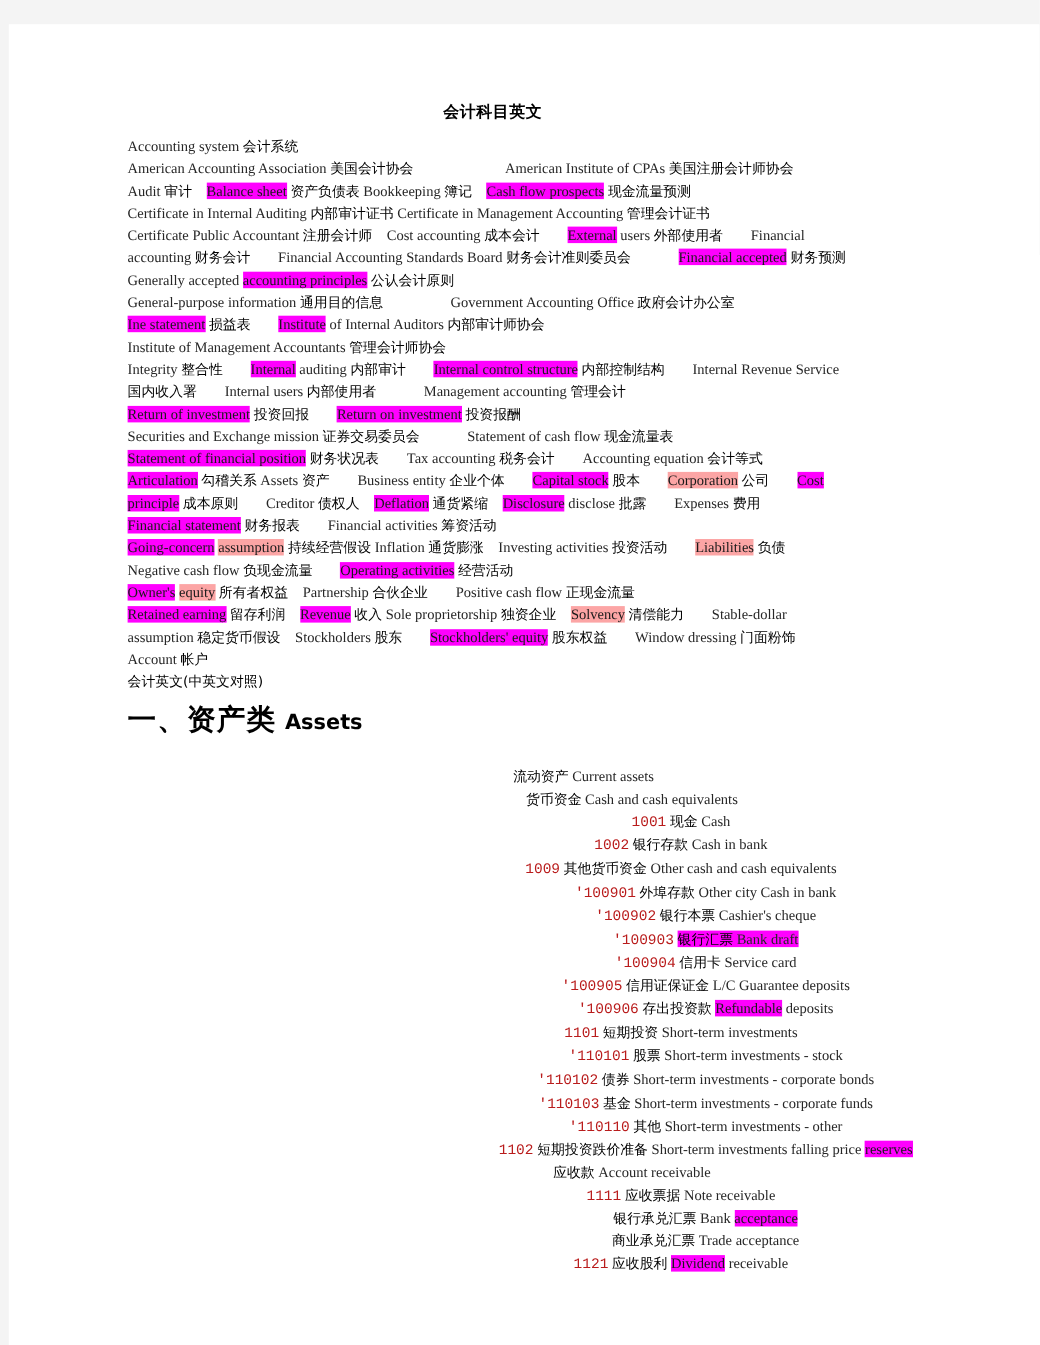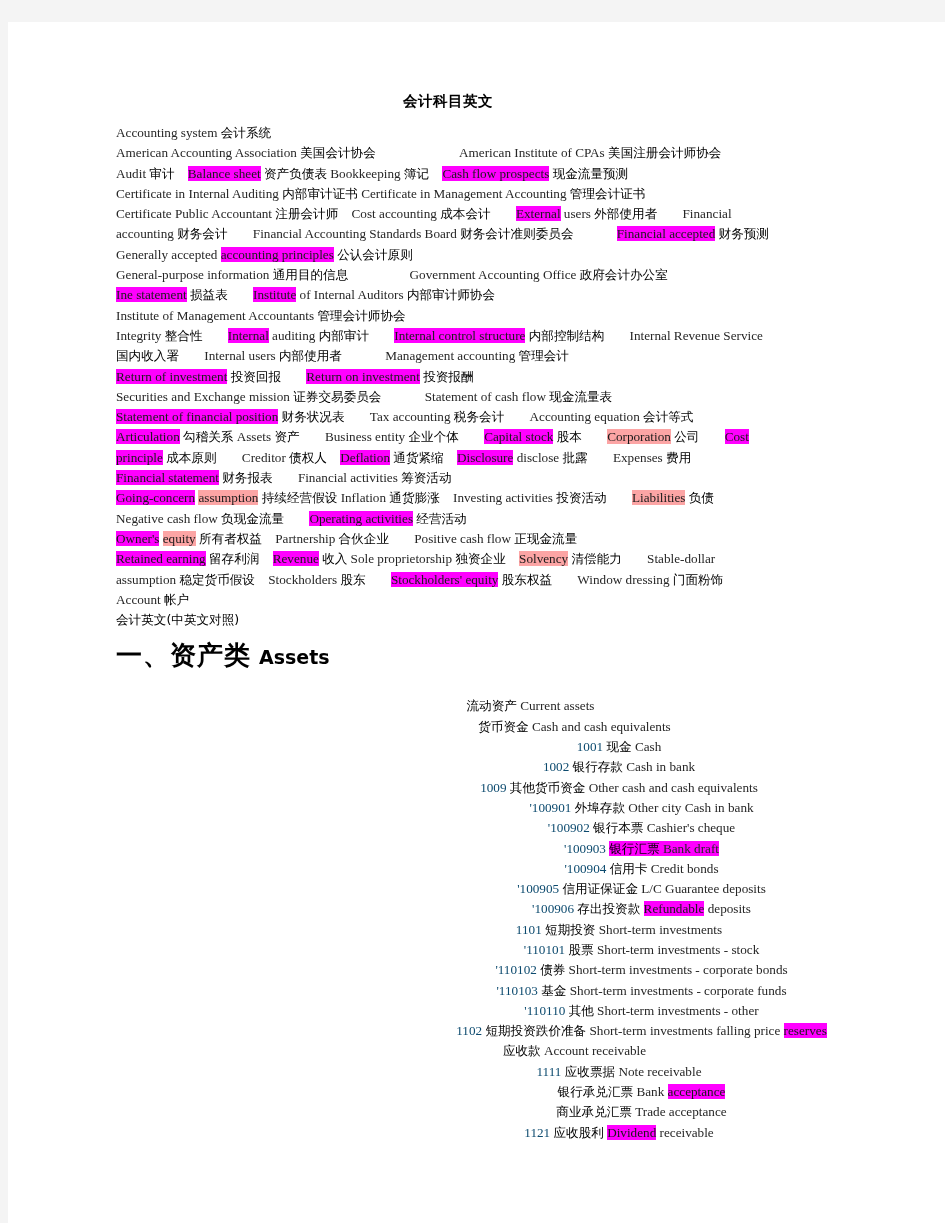--- a/index.html
+++ b/index.html
@@ -99,22 +99,22 @@
     font-size: 13.2px;
     line-height: 20.3px;
     white-space: nowrap;
     padding-left: 108px;
   }
   .ind0  { padding-left: 108px; }
   .ind1  { padding-left: 196px; }
   .ind2  { padding-left: 285px; }
   .ind3  { padding-left: 330px; }
   .code {
-    font-family: Liberation Serif, serif;
-    color: #0c4a6e;
+    font-family: Liberation Mono, monospace;
+    color: #b91c1c;
   }
 </style>
 </head>
 <body>
 
 <div class="page">
   <div class="content">
 
     <div class="doc-title">会计科目英文</div>
 
@@ -152,21 +152,21 @@
 
     <div class="acct-list" id="acctlist">
         <div class="acct ind0"><span><span class="cn">流动资产</span> <span class="en">Current  assets</span></span></div>
         <div class="acct ind1"><span><span class="cn">货币资金</span> <span class="en">Cash  and  cash  equivalents</span></span></div>
         <div class="acct ind2"><span class="code">1001</span> <span><span class="cn">现金</span> <span class="en">Cash</span></span></div>
         <div class="acct ind2"><span class="code">1002</span> <span><span class="cn">银行存款</span> <span class="en">Cash  in  bank</span></span></div>
         <div class="acct ind2"><span class="code">1009</span> <span><span class="cn">其他货币资金</span> <span class="en">Other  cash  and  cash  equivalents</span></span></div>
         <div class="acct ind3"><span class="code">'100901</span> <span><span class="cn">外埠存款</span> <span class="en">Other  city  Cash  in  bank</span></span></div>
         <div class="acct ind3"><span class="code">'100902</span> <span><span class="cn">银行本票</span> <span class="en">Cashier's  cheque</span></span></div>
         <div class="acct ind3"><span class="code">'100903</span> <span class="hl-pink"><span class="cn">银行汇票</span> <span class="en">Bank  draft</span></span></div>
-        <div class="acct ind3"><span class="code">'100904</span> <span><span class="cn">信用卡</span> <span class="en">Credit  bonds</span></span></div>
+        <div class="acct ind3"><span class="code">'100904</span> <span><span class="cn">信用卡</span> <span class="en">Service  card</span></span></div>
         <div class="acct ind3"><span class="code">'100905</span> <span><span class="cn">信用证保证金</span> <span class="en">L/C  Guarantee  deposits</span></span></div>
         <div class="acct ind3"><span class="code">'100906</span> <span><span class="cn">存出投资款</span> <span class="en hl-pink">Refundable</span></span> <span class="en">deposits</span></div>
         <div class="acct ind2"><span class="code">1101</span> <span><span class="cn">短期投资</span> <span class="en">Short-term  investments</span></span></div>
         <div class="acct ind3"><span class="code">'110101</span> <span><span class="cn">股票</span> <span class="en">Short-term  investments  -  stock</span></span></div>
         <div class="acct ind3"><span class="code">'110102</span> <span><span class="cn">债券</span> <span class="en">Short-term  investments  -  corporate  bonds</span></span></div>
         <div class="acct ind3"><span class="code">'110103</span> <span><span class="cn">基金</span> <span class="en">Short-term  investments  -  corporate  funds</span></span></div>
         <div class="acct ind3"><span class="code">'110110</span> <span><span class="cn">其他</span> <span class="en">Short-term  investments  -  other</span></span></div>
         <div class="acct ind3"><span class="code">1102</span> <span><span class="cn">短期投资跌价准备</span> <span class="en">Short-term  investments  falling  price</span></span> <span class="en hl-pink">reserves</span></div>
         <div class="acct ind1"><span><span class="cn">应收款</span> <span class="en">Account  receivable</span></span></div>
         <div class="acct ind2"><span class="code">1111</span> <span><span class="cn">应收票据</span> <span class="en">Note  receivable</span></span></div>

